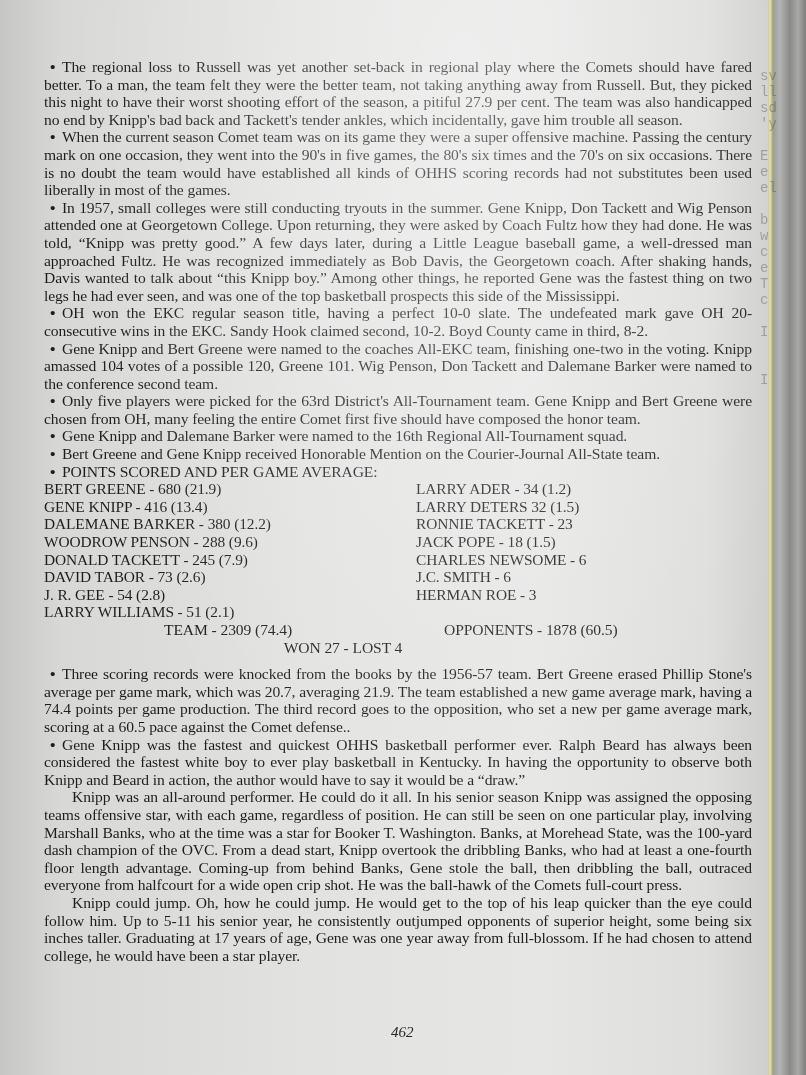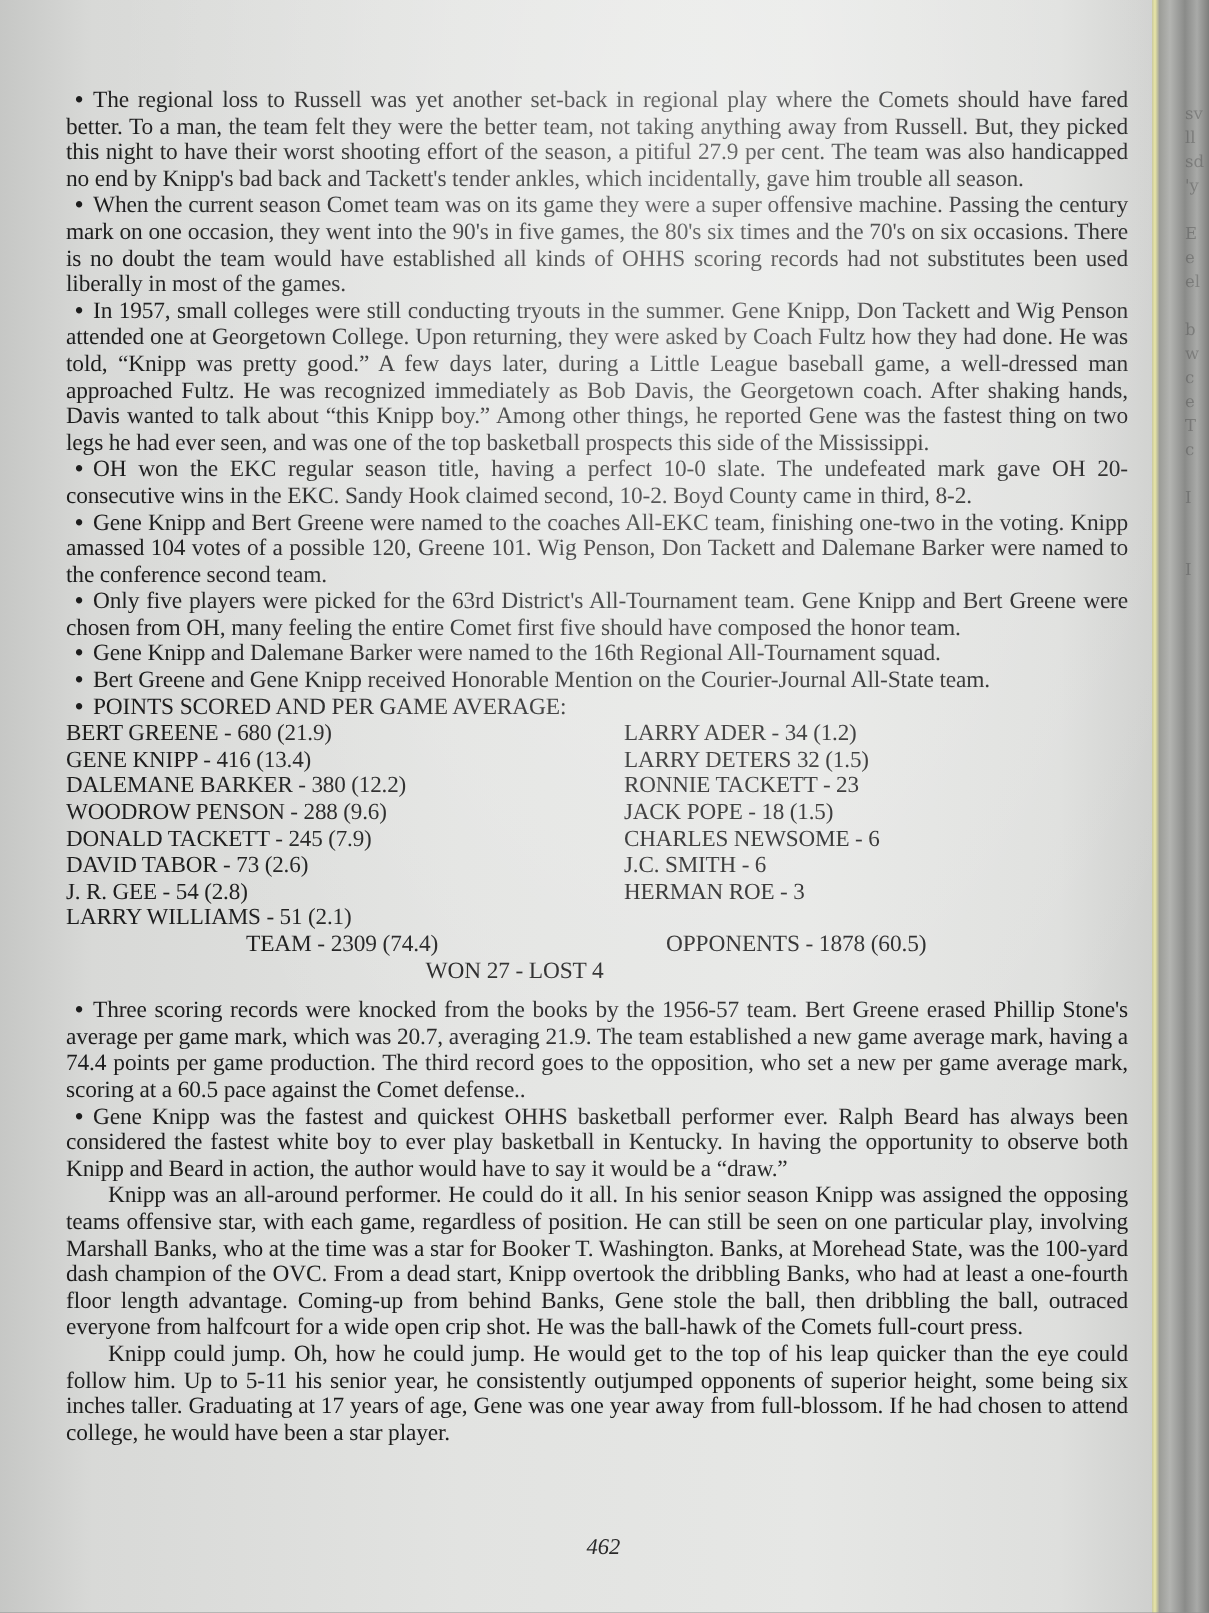--- a/index.html
+++ b/index.html
@@ -16,23 +16,23 @@
     .page::after {
       content: ""; position: absolute; inset: 0;
       background: radial-gradient(ellipse at 60% 10%, rgba(255,255,255,0.35), rgba(255,255,255,0) 60%);
       pointer-events: none;
     }
     .gutter {
       position: absolute; left: 768px; top: 0; width: 38px; height: 1075px;
       background: linear-gradient(90deg, #c9c8a0 0px, #e9e6a5 2px, #9c9d98 5px, #b3b4b1 12px, #8a8b89 22px, #a9aaa8 30px, #7e7f7d 38px);
     }
     .gutter-ghost {
-      position: absolute; left: 790px; top: 68px; width: 16px;
-      font-size: 11px; line-height: 16px; color: rgba(60,60,60,0.35);
-      white-space: pre; overflow: hidden;
+      position: absolute; left: 760px; top: 68px; width: 16px;
+      font-size: 14px; line-height: 16px; color: rgba(60,60,60,0.35);
+      white-space: pre; overflow: hidden; font-family: Liberation Mono, monospace;
     }
     .text {
       position: absolute; left: 44px; top: 58px; width: 708px;
       font-family: "Liberation Serif", "DejaVu Serif", serif;
       font-size: 15.6px; line-height: 17.6px; color: #1d1d1d;
       text-align: justify; letter-spacing: -0.1px;
     }
     .para { margin: 0; }
     .para.bullet::before { content: "\2022"; display: inline-block; width: 12px; margin-left: 6px; font-weight: bold; }
     .para.indent { text-indent: 28px; }

